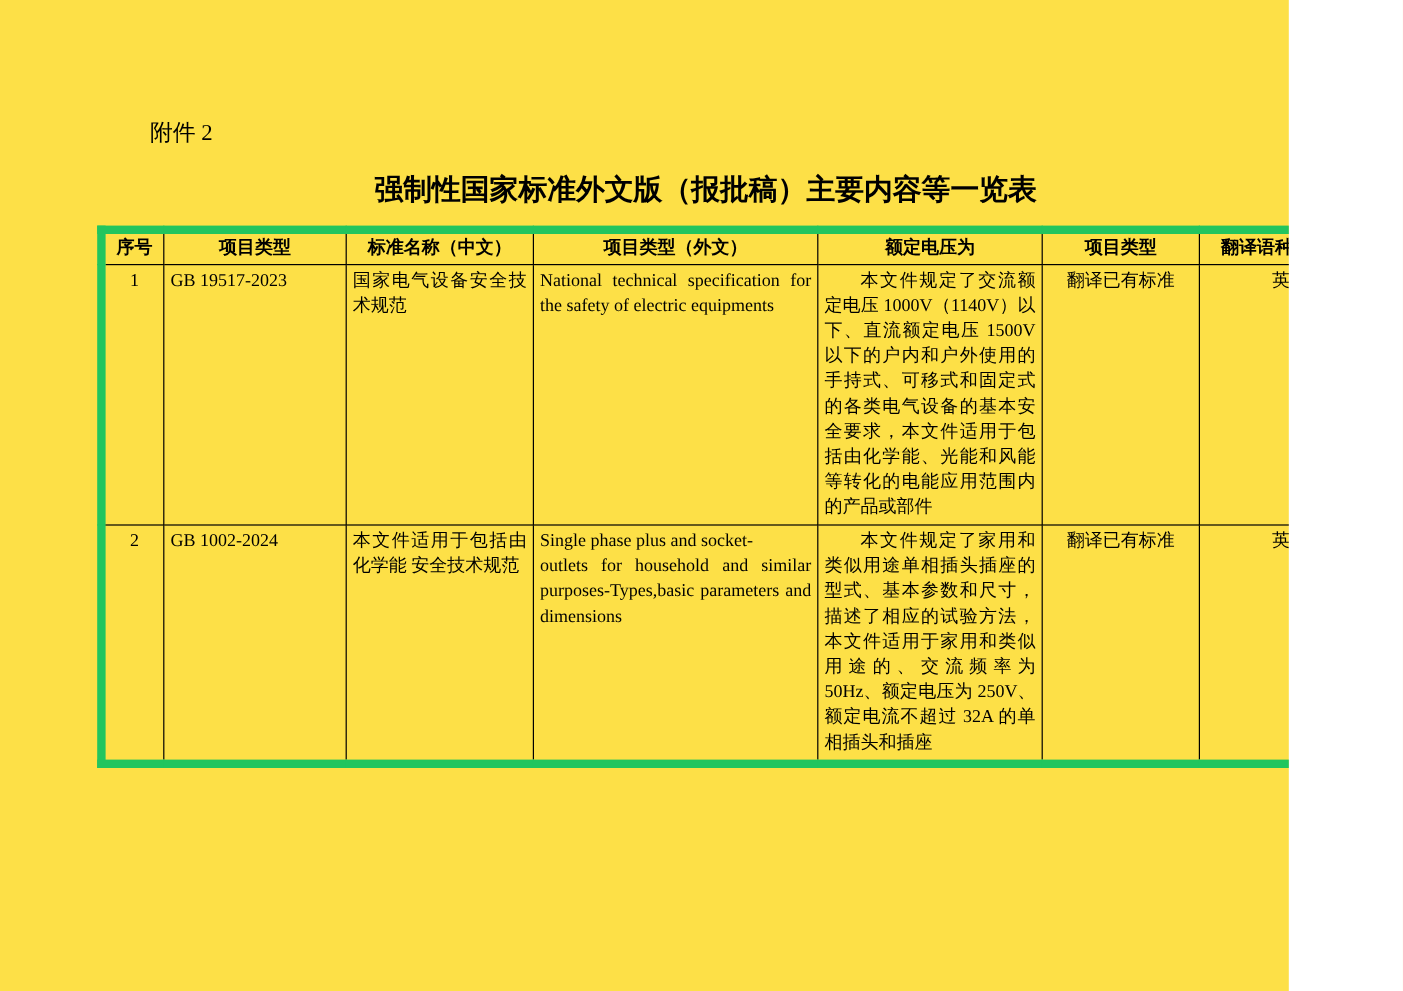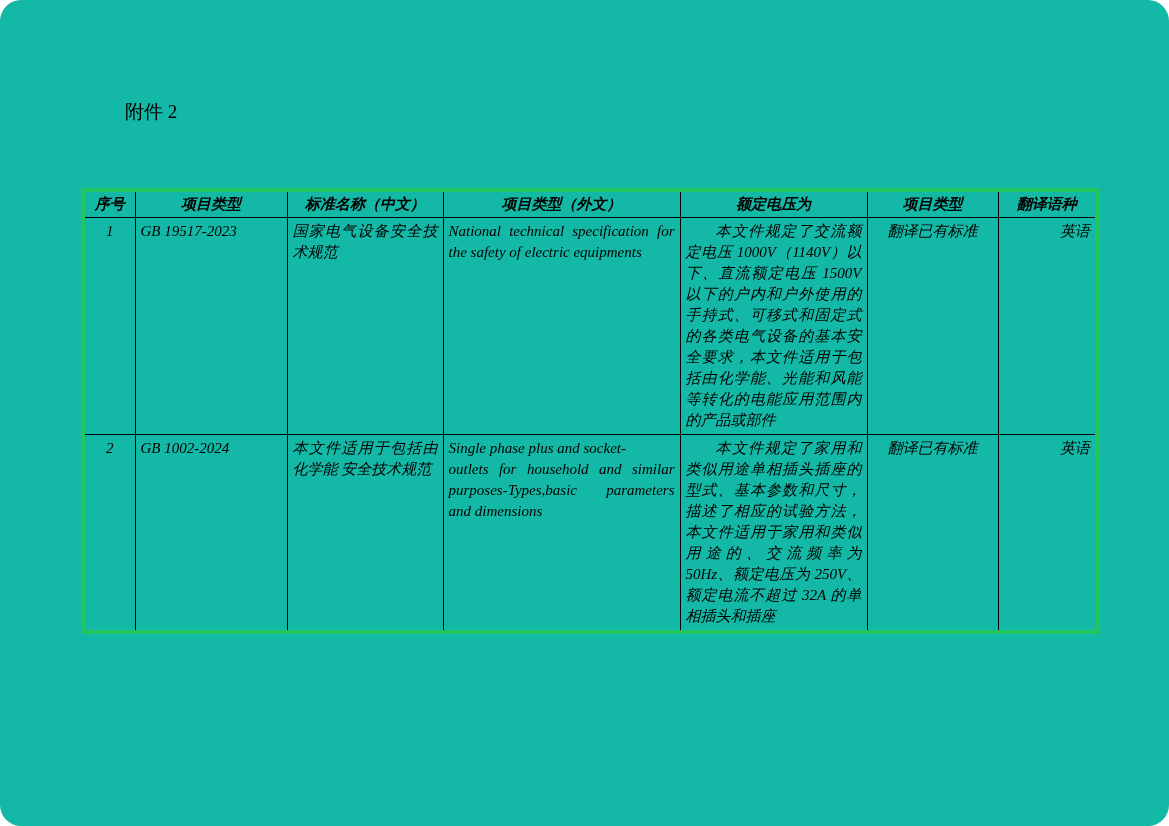--- a/index.html
+++ b/index.html
@@ -4,25 +4,24 @@
 <style>
   html, body {
     margin: 0;
     padding: 0;
     background: #ffffff;
     color: #000000;
     font-family: "Liberation Serif", "DejaVu Serif", serif;
   }
   .page {
     position: relative;
-    width: 1169px;
+    width: 1074px;
     height: 826px;
-    background: #14b8a6;
+    background: #fde047;
     overflow: hidden;
-    border-radius: 21px;
   }
   .attachment {
     position: absolute;
     left: 125px;
     top: 100px;
     font-size: 19px;
     line-height: 24px;
     white-space: pre;
   }
   .doc-title {
@@ -36,22 +35,21 @@
     line-height: 30px;
     white-space: nowrap;
   }
   table.standards {
     position: absolute;
     left: 81px;
     top: 188px;
     width: 1014px;
     border-collapse: collapse;
     table-layout: fixed;
-    border: 4px solid #22c55e;
-    font-style: italic;
+    border: 7px solid #22c55e;
   }
   .standards col.w1 { width: 52px; }
   .standards col.w2 { width: 152px; }
   .standards col.w3 { width: 156px; }
   .standards col.w4 { width: 237px; }
   .standards col.w5 { width: 187px; }
   .standards col.w6 { width: 131px; }
   .standards col.w7 { width: 99px; }
   .standards th, .standards td {
     border: 1px solid #000000;
@@ -78,20 +76,21 @@
   td.c-content { text-align: justify; text-indent: 2em; padding-left: 4px; padding-right: 4px; margin-left: 32px; }
   td.c-project_type { text-align: center; }
   td.c-language { text-align: right; }
 </style>
 </head>
 <body>
 
 <div class="page">
   <div class="attachment">附件 2</div>
 
+  <div class="doc-title">强制性国家标准外文版（报批稿）主要内容等一览表</div>
 
   <table class="standards">
     <colgroup>
       <col class="w1">
         <col class="w2">
         <col class="w3">
         <col class="w4">
       <col class="w5">
         <col class="w6">
         <col class="w7">

